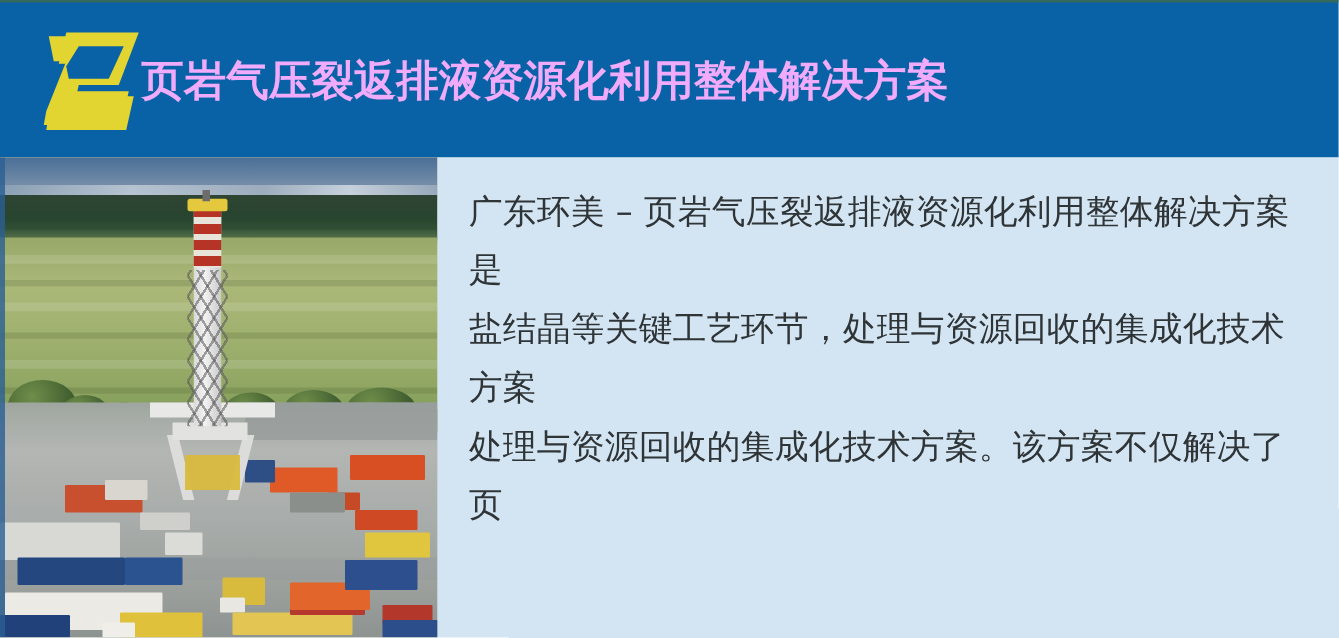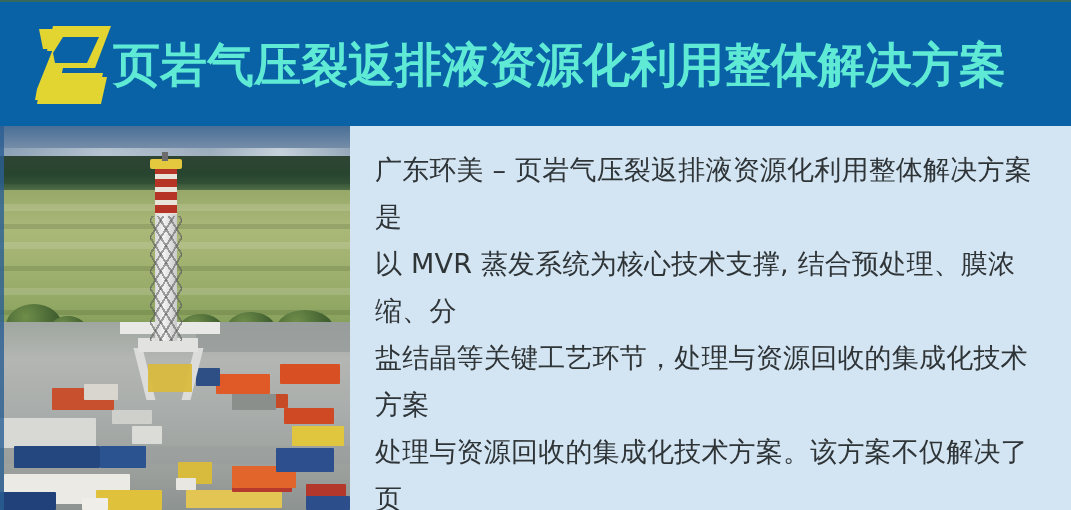--- a/index.html
+++ b/index.html
@@ -48,22 +48,22 @@
     height: 84px;
   }
   .banner-number svg { display: block; }
 
   .banner-title {
     position: absolute;
     left: 113px;
     top: 28px;
     height: 74px;
     line-height: 74px;
-    color: #5eead4;
-    font-size: 47px;
+    color: #f0abfc;
+    font-size: 34px;
     font-weight: bold;
     letter-spacing: 0px;
     white-space: nowrap;
     font-family: "DejaVu Sans", "Liberation Sans", sans-serif;
   }
 
   
   .content {
     position: absolute;
     left: 0;
@@ -302,21 +302,20 @@
       <div class="eq" style="left:306px; top:370px; width:44px; height:14px; background:#2c4f8c;"></div>
       <div class="eq" style="left:112px; top:284px; width:40px; height:14px; background:#cfd0cb;"></div>
       <div class="eq" style="left:132px; top:300px; width:30px; height:18px; background:#dbdcd7;"></div>
 
       <div class="photo-edge"></div>
     </div>
 
     <div class="textpanel">
       <div class="body-text">
         <p>广东环美 – 页岩气压裂返排液资源化利用整体解决方案是</p>
-        <p>以 MVR 蒸发系统为核心技术支撑, 结合预处理、膜浓缩、分</p>
         <p>盐结晶等关键工艺环节，处理与资源回收的集成化技术方案</p>
         <p>处理与资源回收的集成化技术方案。该方案不仅解决了页</p>
 
       </div>
     </div>
 
   </div>
 </div>
 
 </body></html>

